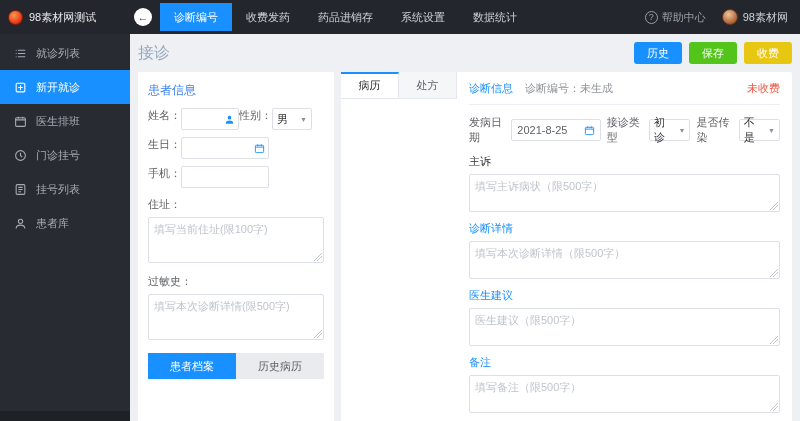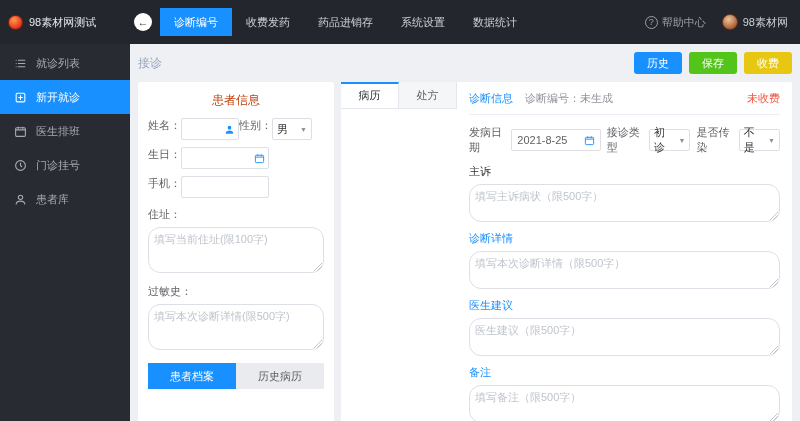--- a/index.html
+++ b/index.html
@@ -1,20 +1,20 @@
 <!DOCTYPE html>
 <html><head>
 <meta charset="utf-8">
 <style>
   * { box-sizing: border-box; margin: 0; padding: 0; }
   html,body { width: 800px; height: 421px; overflow: hidden; }
   body { font-family: "Liberation Sans", "DejaVu Sans", sans-serif; background: #eef0f4; font-size: 11px; }
 
   
-  .topbar { height: 44px; background: #23262c; display: flex; align-items: center; }
+  .topbar { height: 34px; background: #23262c; display: flex; align-items: center; }
   .brand { width: 130px; display: flex; align-items: center; gap: 6px; padding-left: 8px; flex: none; }
   .logo { width: 15px; height: 15px; border-radius: 50%; flex: none;
           background: radial-gradient(circle at 38% 32%, #ff9a4d, #e03018 72%); border: 1px solid #8c1d0d; }
   .brand-title { color: #e8eaee; font-size: 11px; white-space: nowrap; }
   .back-btn { width: 18px; height: 18px; border-radius: 50%; background: #fff; color: #444;
               display: flex; align-items: center; justify-content: center; font-size: 11px;
               margin: 0 8px 0 4px; cursor: pointer; flex: none; }
   .nav-tabs { display: flex; height: 28px; }
   .nav-tab { line-height: 28px; padding: 0 14px; color: #ccd1d8; cursor: pointer; white-space: nowrap; }
   .nav-tab.active { background: #1890ff; color: #fff; }
@@ -31,52 +31,52 @@
   .sidebar { width: 130px; background: #282b31; flex: none; position: relative; padding-top: 2px; }
   .side-item { height: 34px; display: flex; align-items: center; gap: 9px; padding-left: 14px;
                color: #a6abb3; cursor: pointer; }
   .side-item.active { background: #1890ff; color: #fff; }
   .side-icon { width: 13px; height: 13px; flex: none; }
   .side-icon svg { width: 13px; height: 13px; display: block; }
   .sidebar-footer { position: absolute; left: 0; right: 0; bottom: 0; height: 16px; background: #1e2126; cursor: pointer; }
 
   .main { flex: 1; padding: 7px 8px 0 8px; display: flex; flex-direction: column; min-width: 0; }
   .page-head { display: flex; align-items: center; height: 24px; margin-bottom: 7px; }
-  .crumb { color: #97a8be; font-size: 12px; }
+  .crumb { color: #97a8be; font-size: 16px; }
   .head-actions { margin-left: auto; display: flex; gap: 7px; }
   .btn { height: 22px; padding: 0 13px; border: none; border-radius: 3px; color: #fff; font-size: 11px; cursor: pointer; }
   .btn-history { background: #1890ff; }
   .btn-save { background: #52c41a; }
   .btn-charge { background: #e8c713; }
 
   .content { flex: 1; display: flex; gap: 7px; min-height: 0; }
   .panel { background: #fff; border-radius: 2px; }
 
   
   .patient-panel { width: 196px; flex: none; padding: 10px 10px 0 10px; display: flex; flex-direction: column; }
-  .section-title { color: #c2410c; font-size: 12px; margin-bottom: 9px; text-align: center; }
+  .section-title { color: #3b82f6; font-size: 12px; margin-bottom: 9px; }
   .field-row { display: flex; align-items: flex-start; margin-bottom: 7px; color: #606266; }
   .flabel { white-space: nowrap; }
   .input { height: 22px; border: 1px solid #dcdfe6; border-radius: 2px; background: #fff;
            font-size: 11px; padding: 0 4px; color: #333; outline: none; width: 100%; }
   .input::placeholder, textarea::placeholder { color: #bfc4cc; }
   .input-wrap { position: relative; display: inline-flex; align-items: center; }
   .input-wrap .in-icon { position: absolute; right: 4px; width: 11px; height: 11px; pointer-events: none; }
   .in-icon svg { width: 11px; height: 11px; display: block; }
   .w-name { width: 58px; }
   .w-mid { width: 88px; }
   .select { height: 22px; border: 1px solid #dcdfe6; border-radius: 2px; display: inline-flex;
             align-items: center; justify-content: space-between; padding: 0 4px; color: #333;
             cursor: pointer; background: #fff; }
   .sel-arrow { font-size: 7px; color: #8a919c; margin-left: 3px; }
   .w-gender { width: 40px; }
   .w-sel { width: 48px; }
   .stack-label { color: #606266; margin: 2px 0 5px; }
   .ta-wrap { position: relative; margin-bottom: 9px; }
-  textarea { width: 100%; border: 1px solid #dcdfe6; border-radius: 12px; font-size: 11px;
+  textarea { width: 100%; border: 1px solid #dcdfe6; border-radius: 2px; font-size: 11px;
              font-family: "Liberation Sans","DejaVu Sans",sans-serif; padding: 4px 5px; color: #333;
              resize: none; outline: none; display: block; }
   .ta-wrap::after { content: ""; position: absolute; right: 2px; bottom: 2px; width: 8px; height: 8px;
              background: linear-gradient(135deg, transparent 0 45%, #c0c4cc 45% 52%, transparent 52% 66%,
                          #c0c4cc 66% 73%, transparent 73%); pointer-events: none; }
   .ta-small { height: 46px; }
   .ptabs { display: flex; margin-top: 4px; }
   .ptab { flex: 1; height: 26px; line-height: 26px; text-align: center; background: #e9ebef;
           color: #606266; cursor: pointer; }
   .ptab.active { background: #1890ff; color: #fff; }
@@ -166,20 +166,29 @@
         <svg viewBox="0 0 24 24" fill="none" stroke="currentColor" stroke-width="2">
             <circle cx="12" cy="12" r="9"></circle>
             <path d="M12 7v5l3 3"></path>
           </svg>
       </span>
       <span>门诊挂号</span>
     </div>
     <div class="side-item">
       <span class="side-icon">
         <svg viewBox="0 0 24 24" fill="none" stroke="currentColor" stroke-width="2">
+            <rect x="4" y="3" width="16" height="18" rx="2"></rect>
+            <path d="M8 8h8M8 12h8M8 16h5"></path>
+          </svg>
+      </span>
+      <span>挂号列表</span>
+    </div>
+    <div class="side-item">
+      <span class="side-icon">
+        <svg viewBox="0 0 24 24" fill="none" stroke="currentColor" stroke-width="2">
             <circle cx="12" cy="8" r="4"></circle>
             <path d="M4 21c0-4 4-6 8-6s8 2 8 6"></path>
           </svg>
       </span>
       <span>患者库</span>
     </div>
     <div class="sidebar-footer"></div>
   </aside>
 
   <main class="main">

